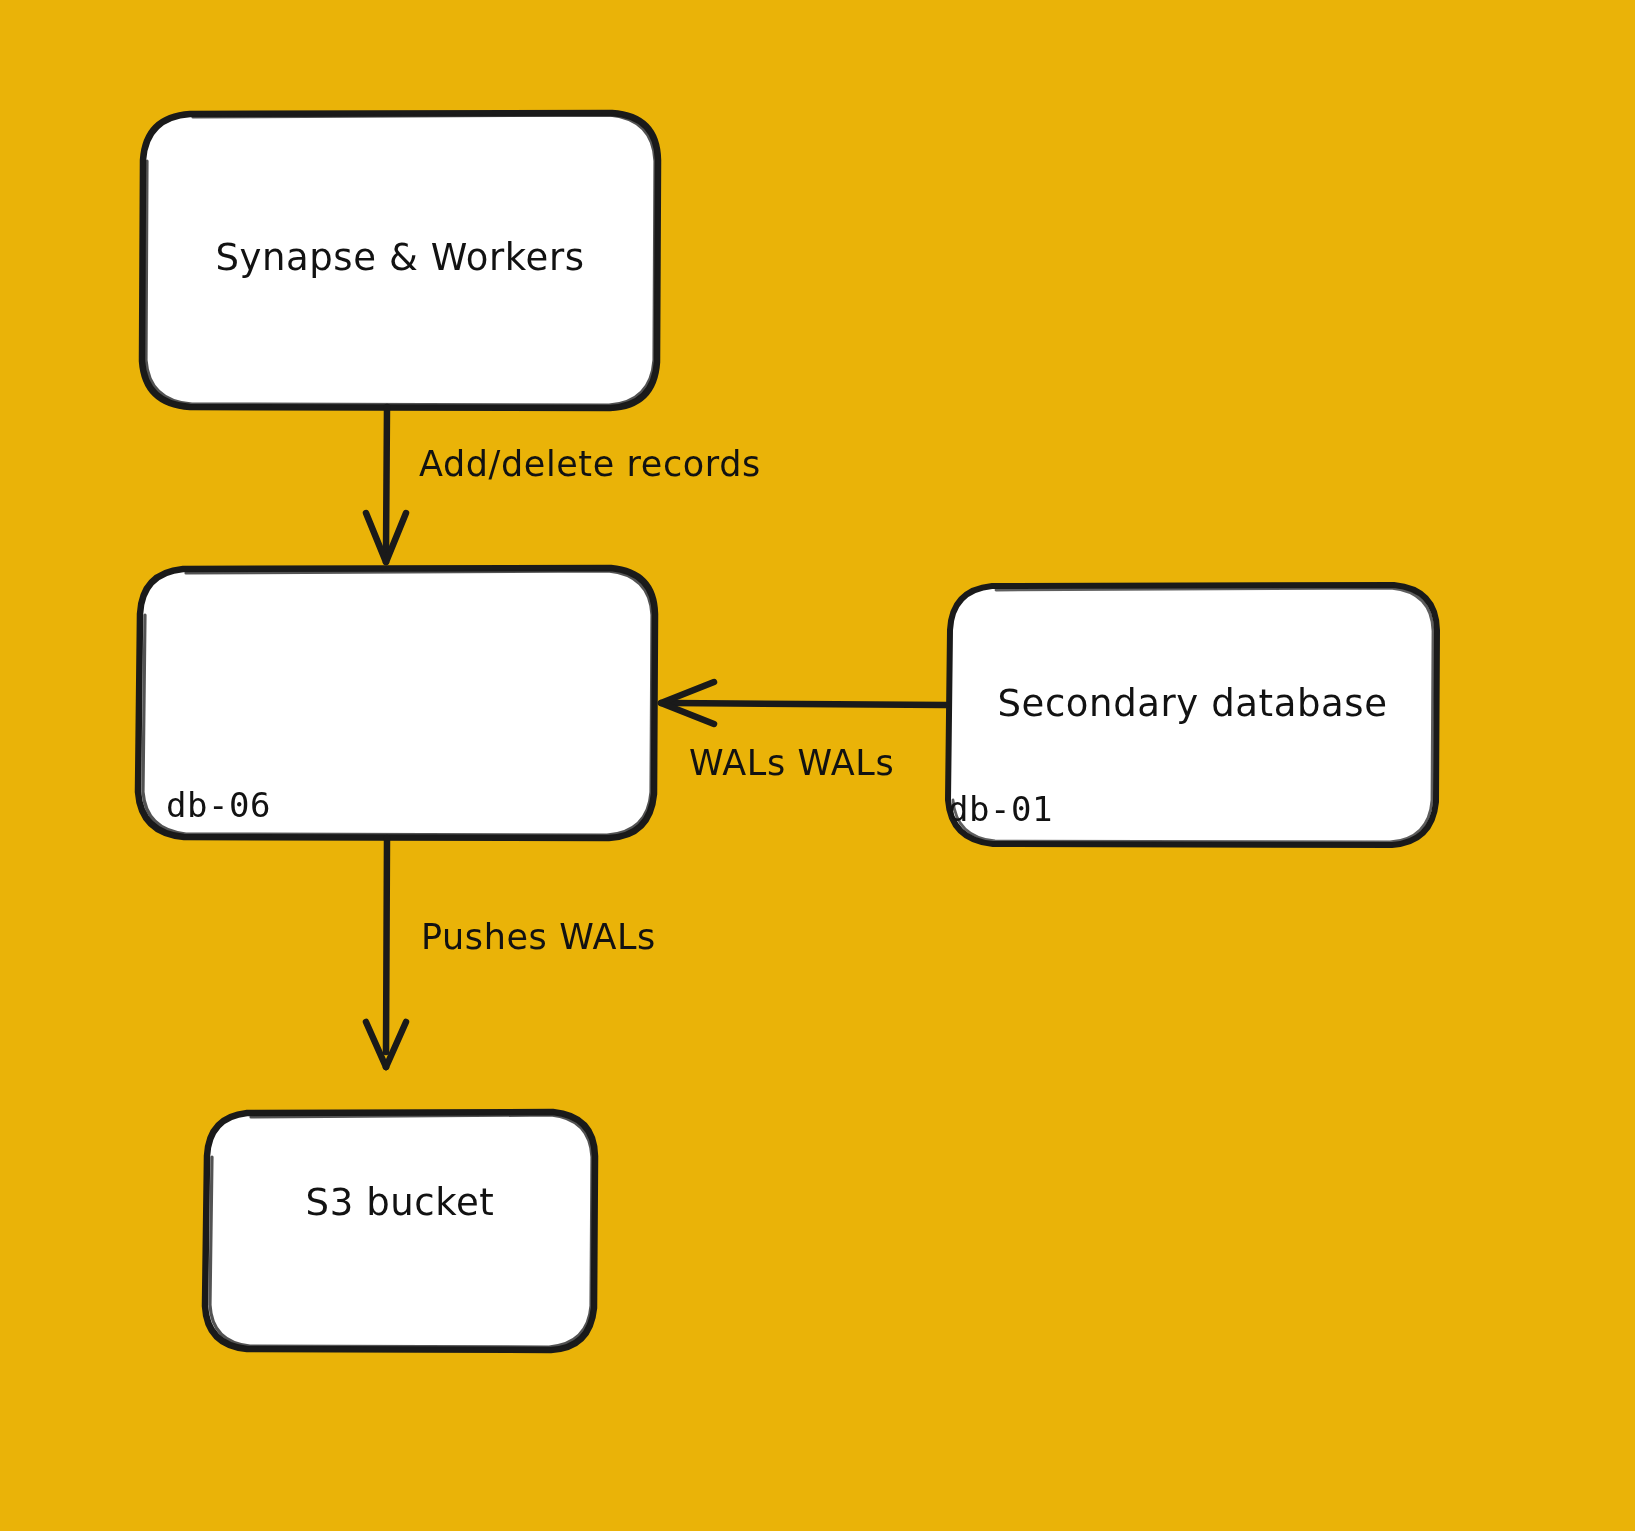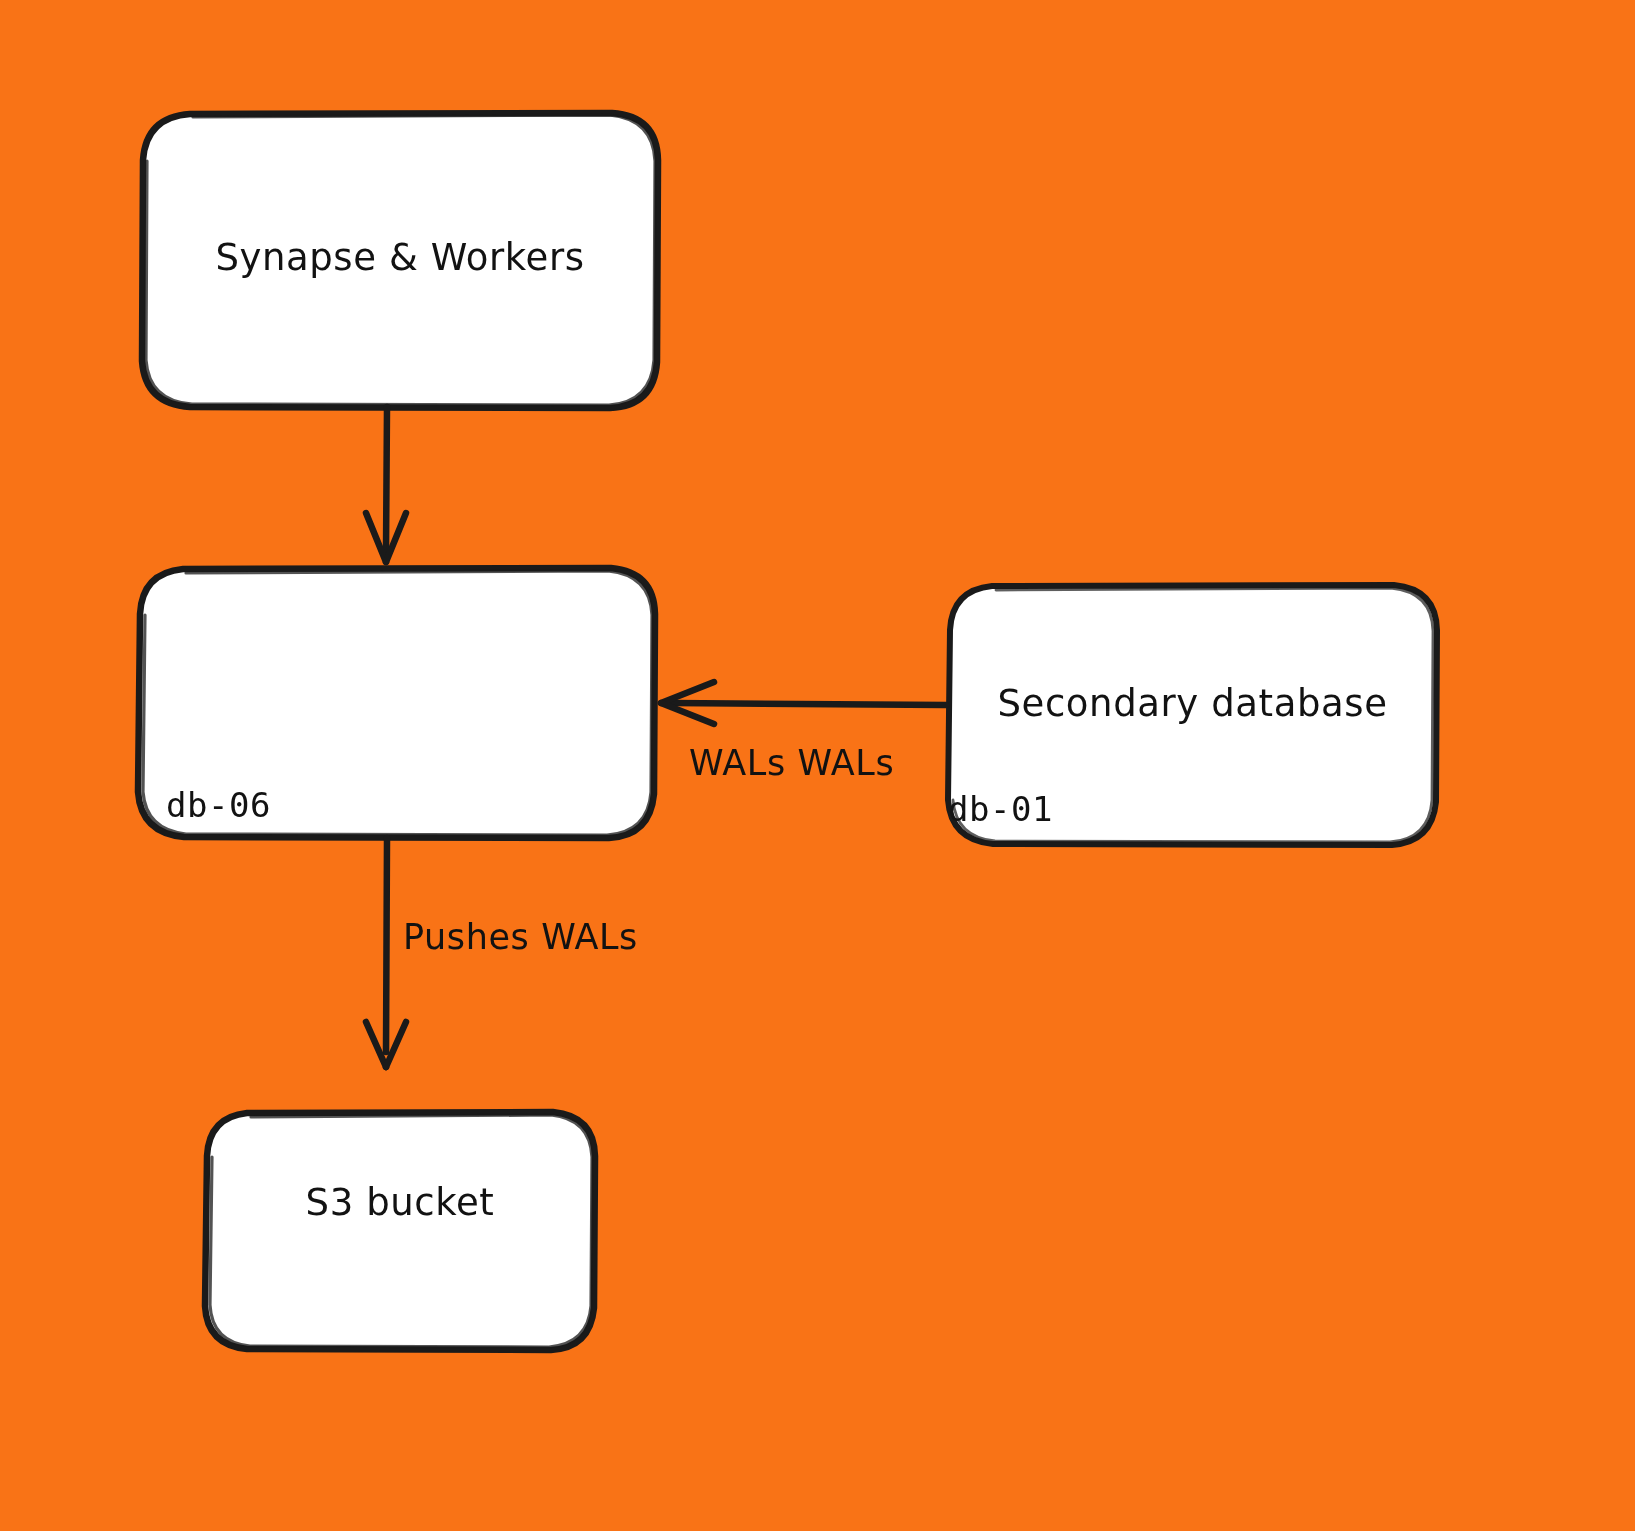--- a/index.html
+++ b/index.html
@@ -10,21 +10,21 @@
   body {
     width: 1635px;
     height: 1531px;
     overflow: hidden;
     font-family: "DejaVu Sans", sans-serif;
   }
   #canvas {
     position: relative;
     width: 1635px;
     height: 1531px;
-    background: #f97316;
+    background: #eab308;
   }
   #sketch {
     position: absolute;
     left: 0;
     top: 0;
     width: 1635px;
     height: 1531px;
   }
   .node-label {
     position: absolute;
@@ -60,21 +60,21 @@
   #label-synapse   { left: 142px; top: 236px; width: 516px; }
   #label-primary   { left: 138px; top: 682px; width: 517px; }
   #label-secondary { left: 948px; top: 682px; width: 489px; }
   #label-s3        { left: 205px; top: 1181px; width: 390px; }
 
   #sub-db02 { left: 166px; top: 785px; }
   #sub-db01 { left: 948px; top: 789px; }
 
   #edge-add    { left: 419px; top: 444px; }
   #edge-pulls  { left: 689px; top: 743px; }
-  #edge-pushes { left: 403px; top: 917px; }
+  #edge-pushes { left: 421px; top: 917px; }
 </style>
 </head>
 <body>
 
 <div id="canvas">
 
   <svg id="sketch" viewBox="0 0 1635 1531" xmlns="http://www.w3.org/2000/svg">
 
     <g>
       <path d="M 190 114 L 612 113 Q 657 116 658 160 L 657 362 Q 654 406 610 408 L 190 407 Q 145 404 142 361 L 143 160 Q 146 117 190 114 Z" fill="#ffffff" stroke="#1a1a1a" stroke-width="6.5" stroke-linecap="round" stroke-linejoin="round"></path>
@@ -117,18 +117,19 @@
 
   <div class="node-label" id="label-synapse">Synapse &amp; Workers</div>
 
   <div class="node-sub" id="sub-db02">db-06</div>
 
   <div class="node-label" id="label-secondary">Secondary database</div>
   <div class="node-sub" id="sub-db01">db-01</div>
 
   <div class="node-label" id="label-s3">S3 bucket</div>
 
+  <div class="edge-label" id="edge-add">Add/delete records</div>
 
   <div class="edge-label" id="edge-pulls">WALs WALs</div>
 
   <div class="edge-label" id="edge-pushes">Pushes WALs</div>
 
 </div>
 
 </body></html>

